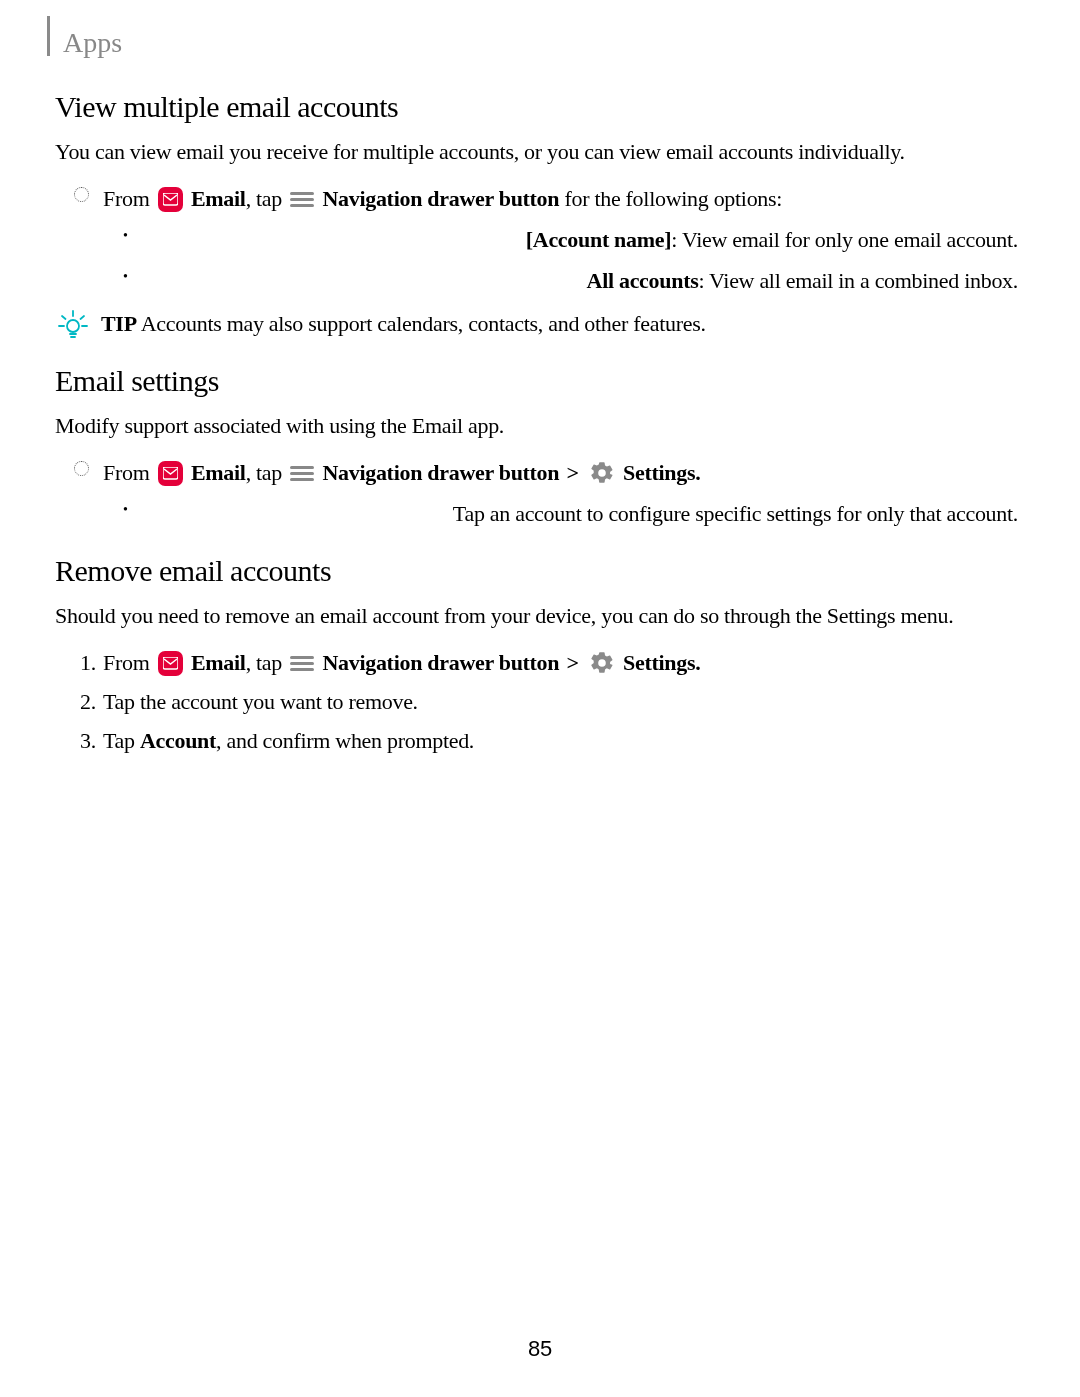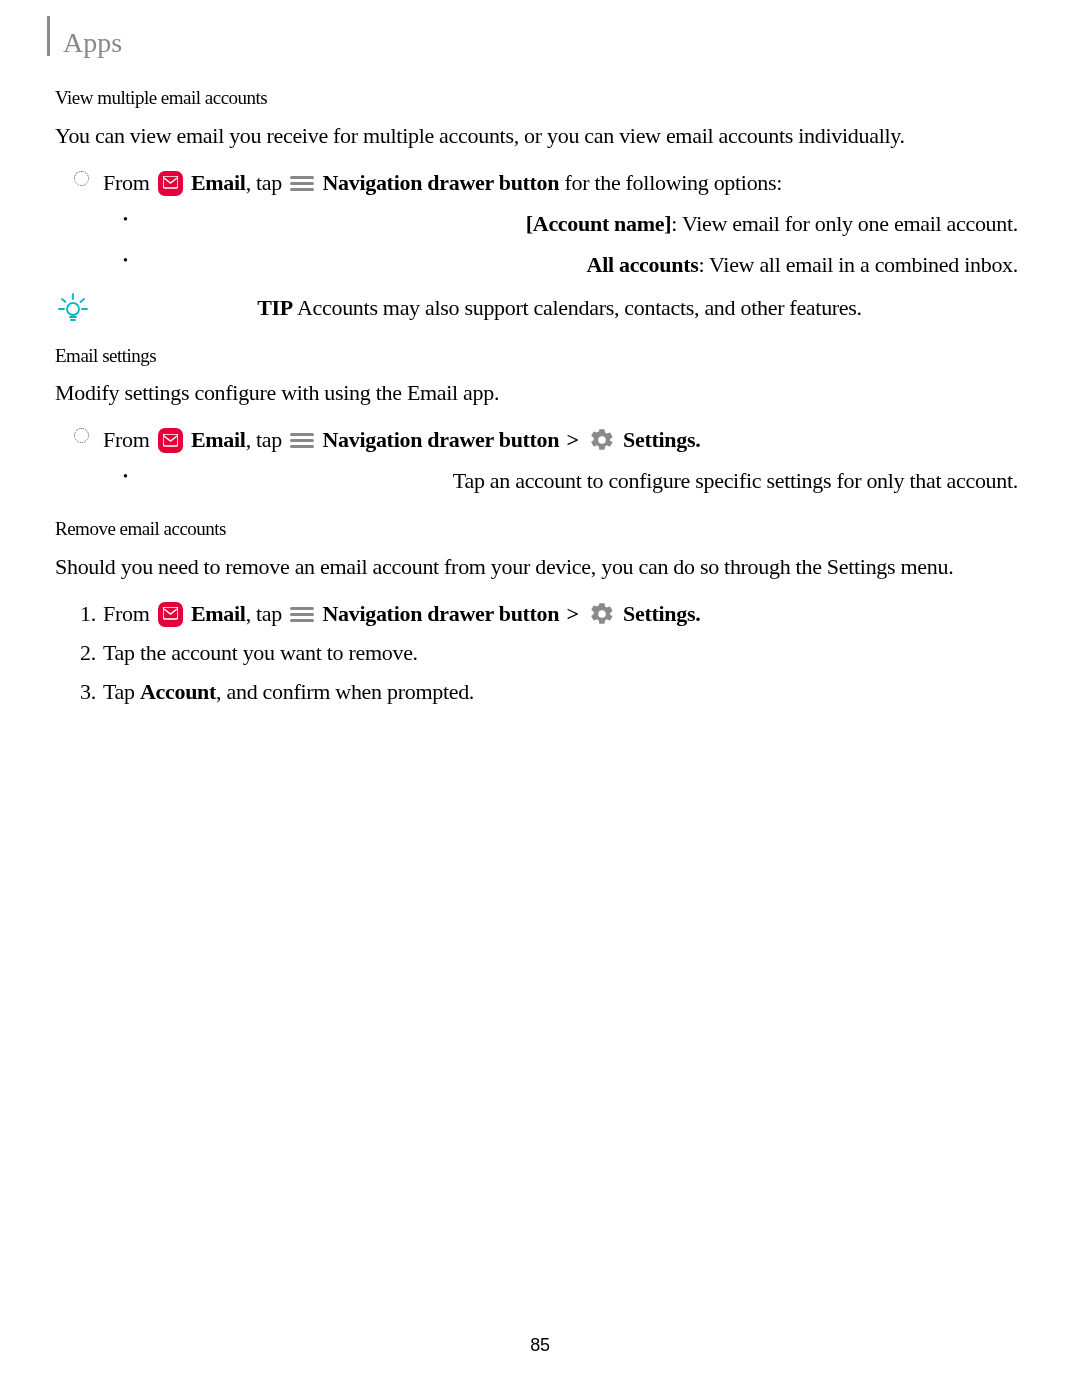--- a/index.html
+++ b/index.html
@@ -34,21 +34,21 @@
     background: #8a8a8a;
   }
   .header-title {
     font-size: 28px;
     color: #888;
     letter-spacing: 0px;
     margin-left: 8px;
     margin-top: -2px;
   }
   h2.section {
-    font-size: 19px;
+    font-size: 30px;
     font-weight: 400;
     margin: 18px 0 6px 0;
     letter-spacing: -0.5px;
   }
   p.body {
     margin: 6px 0 14px 0;
   }
   .step-list {
     list-style: none;
     padding: 0;
@@ -130,29 +130,28 @@
     align-items: center;
     gap: 12px;
     padding-left: 2px;
   }
   .tip-bulb {
     width: 32px; height: 32px;
     flex-shrink: 0;
   }
   .tip-text {
     flex: 1;
-    text-align: center;
   }
   .tip-label { font-weight: 700; }
   .page-number {
     position: absolute;
     left: 0; right: 0;
     top: 1332px;
     text-align: center;
-    font-size: 18px;
+    font-size: 22px;
     color: #000;
   }
   .gt { margin: 0 2px; font-weight: 700; }
 </style>
 </head>
 <body>
 
 <div class="page">
 
   <div class="header">
@@ -202,21 +201,21 @@
           <line x1="25" y1="18" x2="30" y2="18"></line>
         </g>
       </svg>
     </span>
     <span class="tip-text">
       <span class="tip-label">TIP</span><span> Accounts may also support calendars, contacts, and other features.</span>
     </span>
   </div>
 
   <h2 class="section">Email settings</h2>
-  <p class="body">Modify settings configure with using the Email app.</p>
+  <p class="body">Modify support associated with using the Email app.</p>
 
   <ul class="step-list">
     <li>
       <span class="circle-marker"></span>
       <span>From </span>
       <span class="icon icon-email">
         <svg width="15" height="14" viewBox="0 0 15 14">
             <rect x="0" y="0" width="15" height="12" rx="2" fill="none" stroke="#fff" stroke-width="1.5"></rect>
             <path d="M1 2 L7.5 7 L14 2" fill="none" stroke="#fff" stroke-width="1.5"></path>
           </svg>

